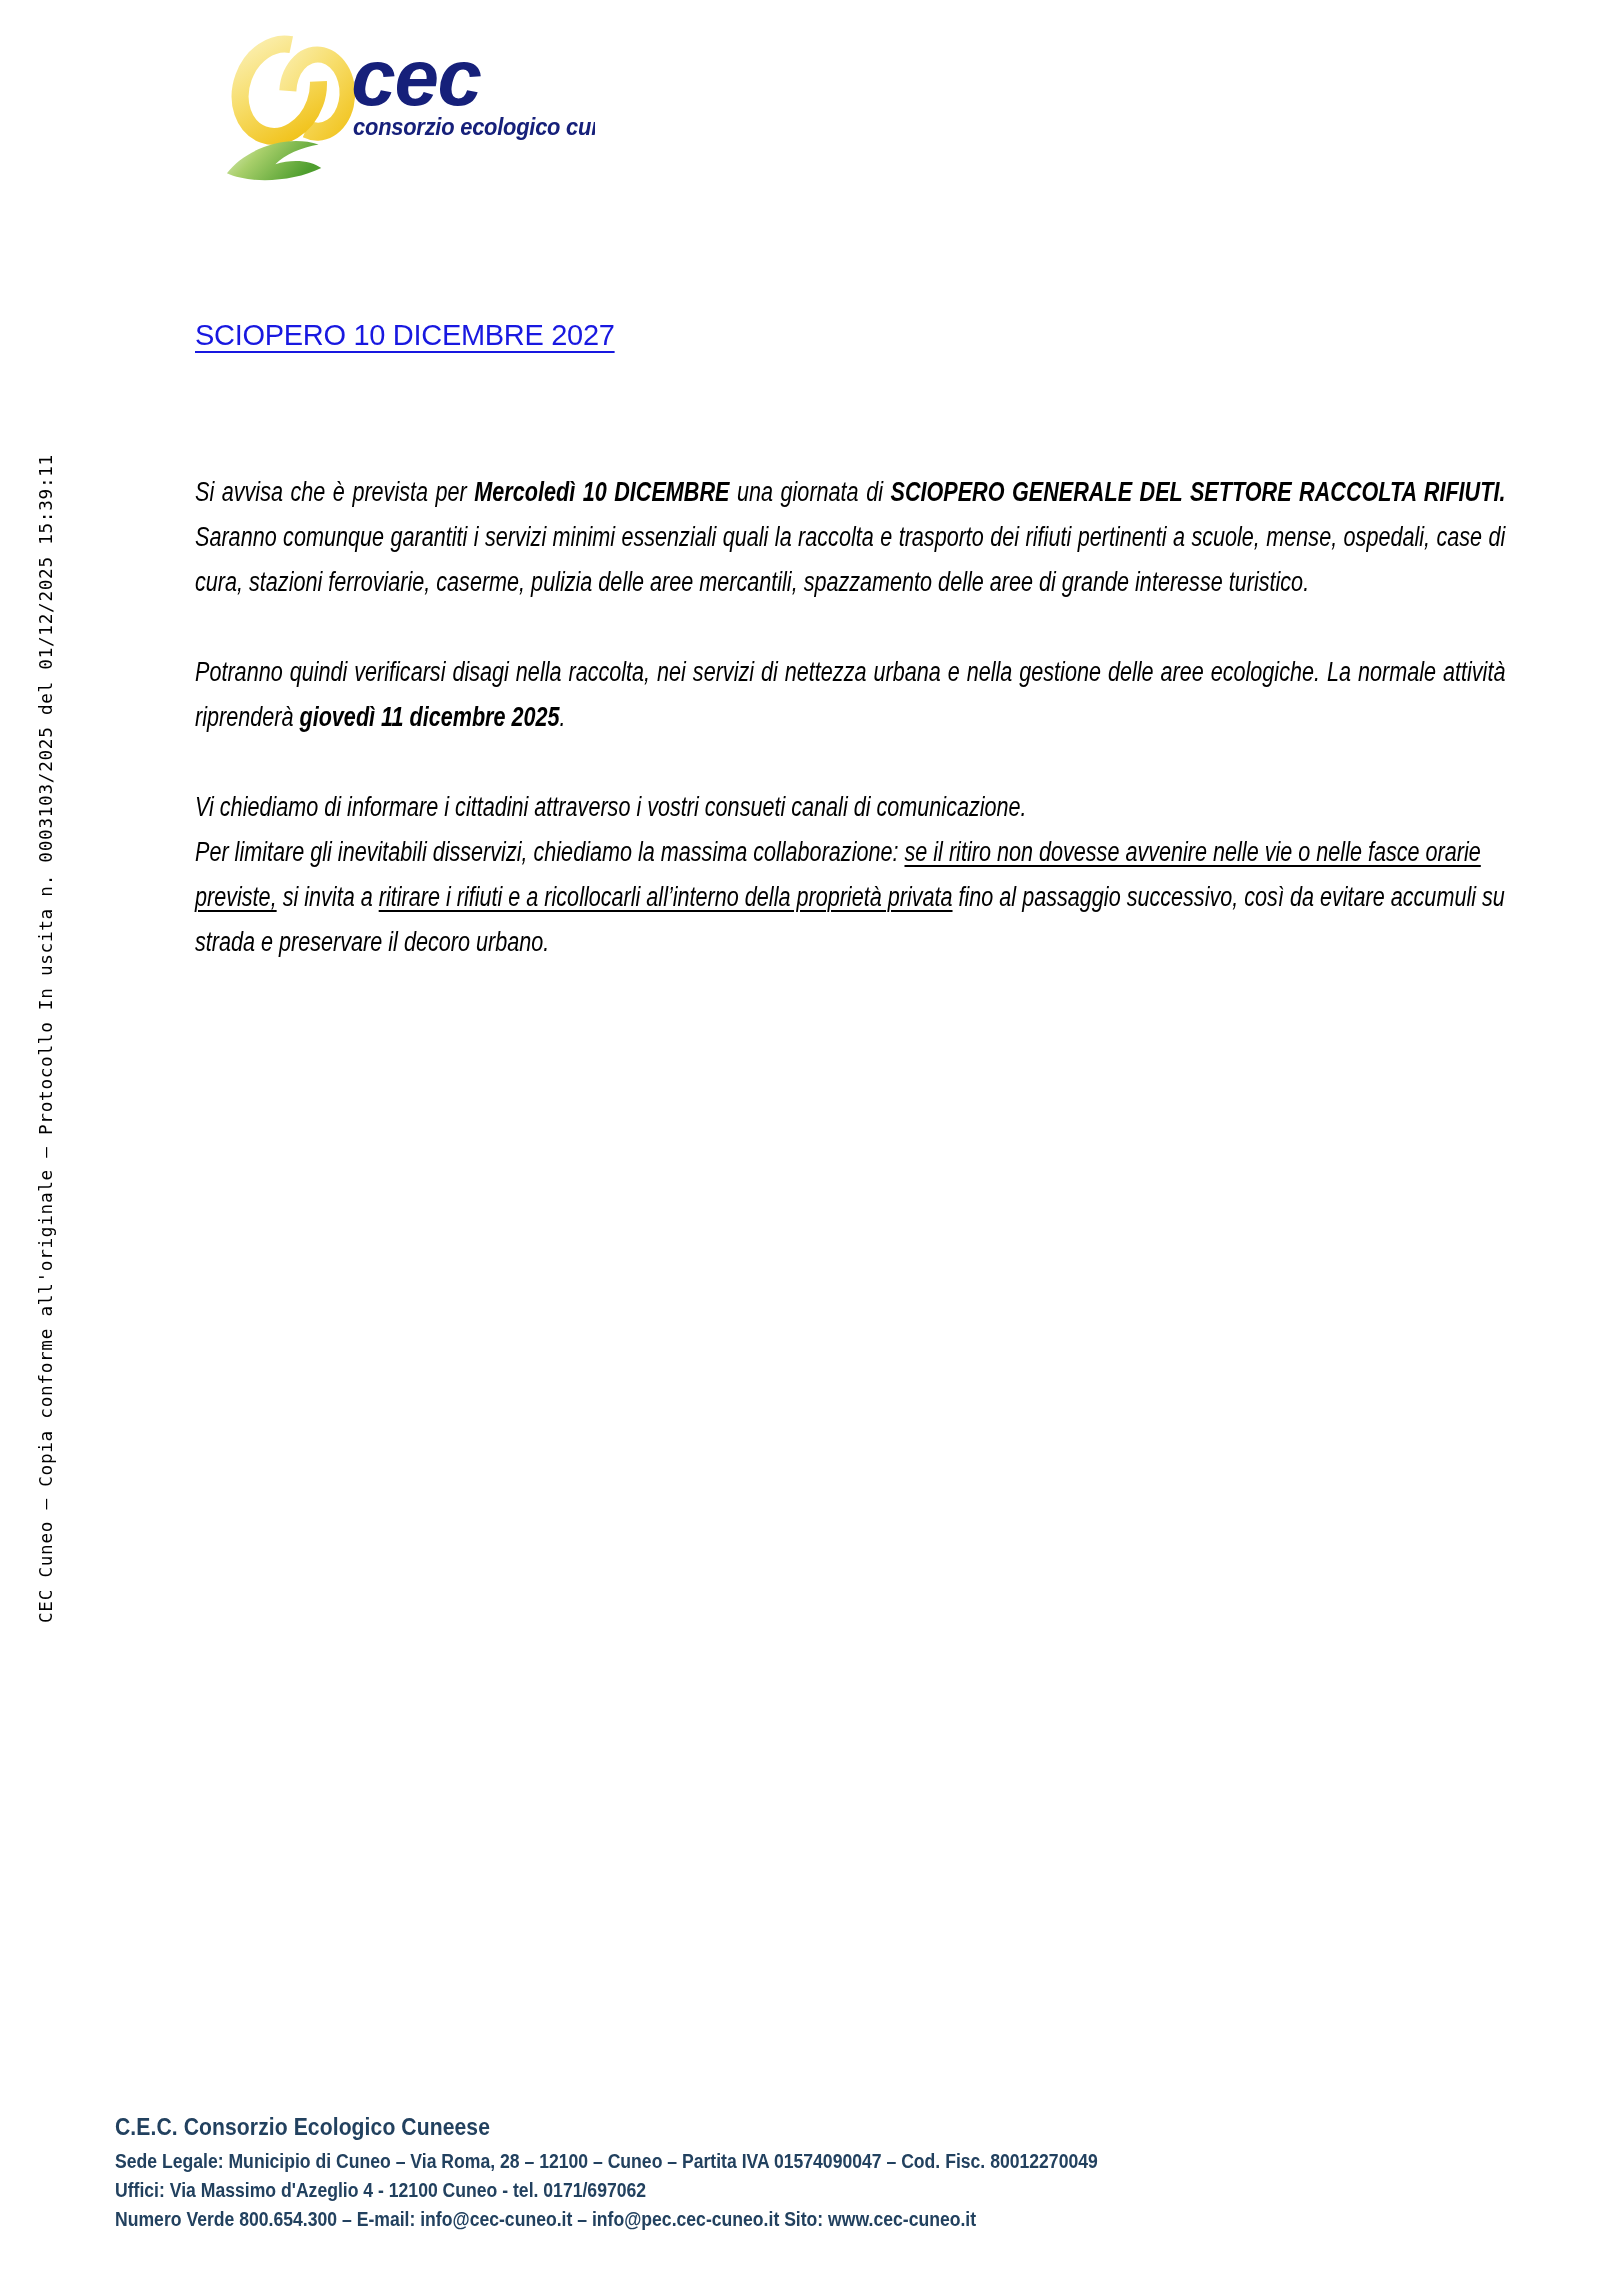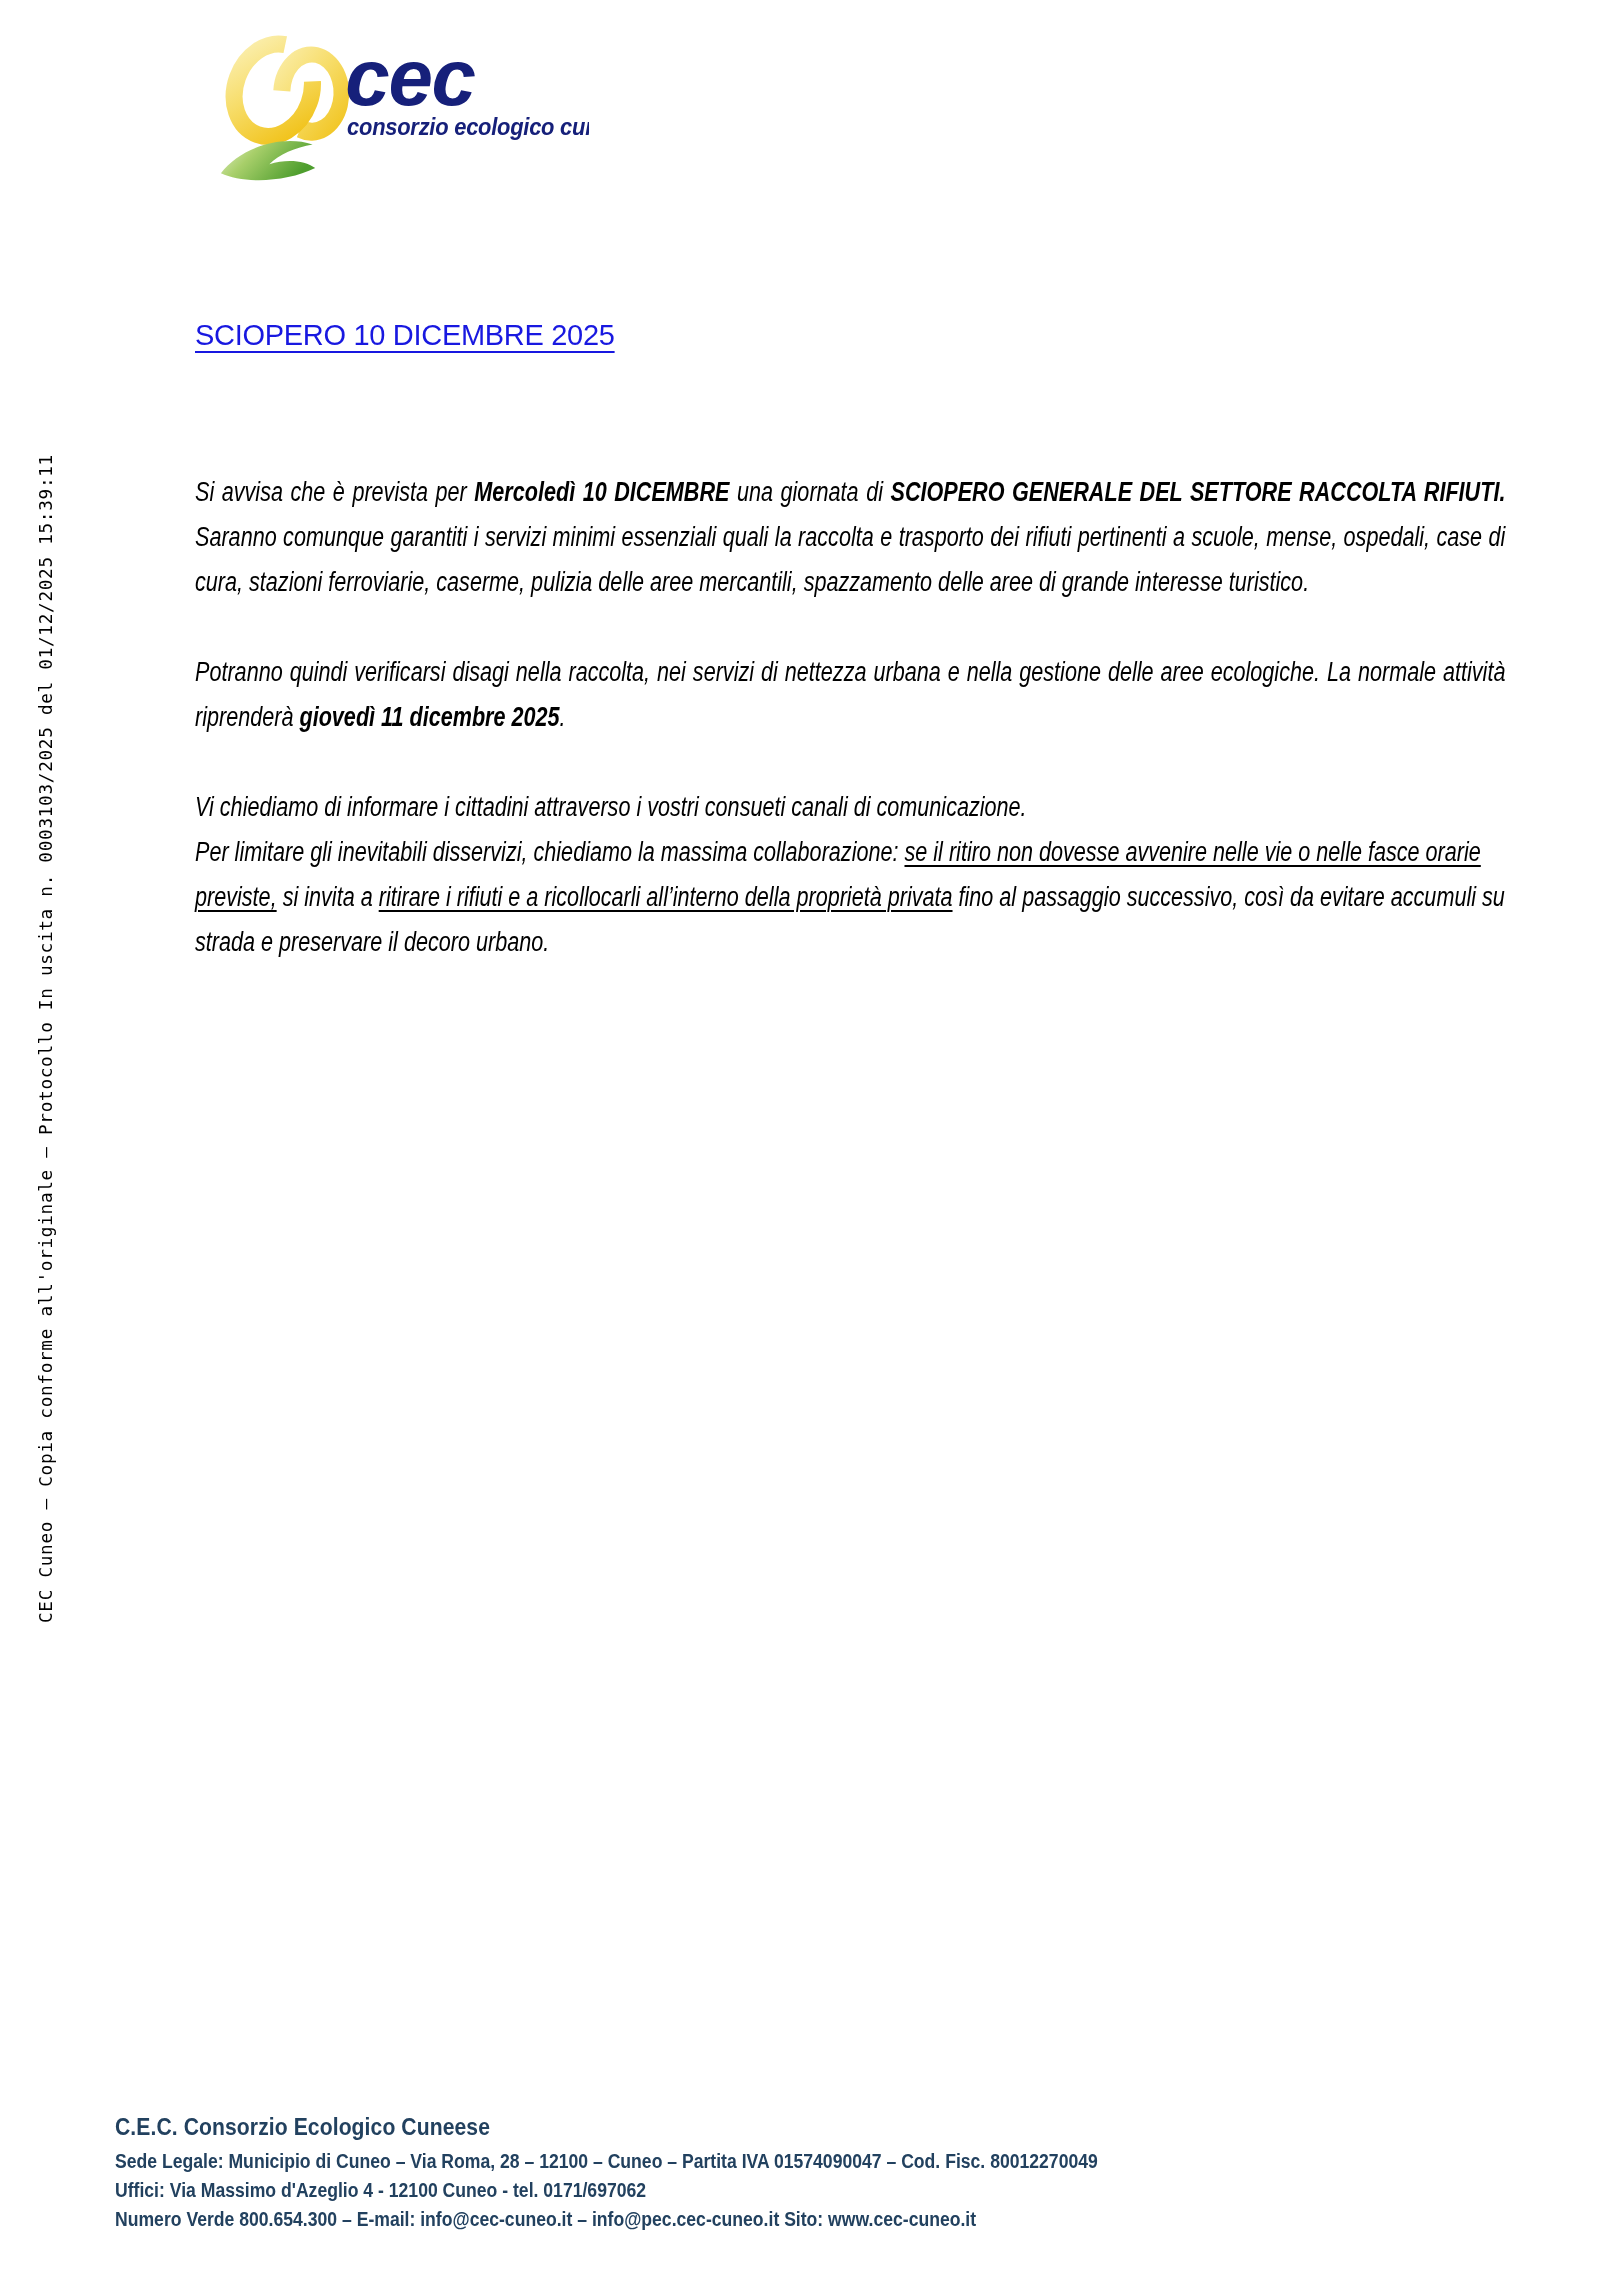--- a/index.html
+++ b/index.html
@@ -34,21 +34,21 @@
     font-family: "DejaVu Sans Mono", "Liberation Mono", monospace;
     font-size: 17.7px;
     letter-spacing: 0.7px;
     color: #000000;
     line-height: 1;
   }
 
   
   .logo-block {
     position: absolute;
-    left: 196px;
+    left: 202px;
     top: 26px;
     width: 393px;
     height: 167px;
   }
   .logo-svg { display: block; }
 
   
   .doc {
     position: absolute;
     left: 195px;
@@ -160,21 +160,21 @@
              c26 -8 54 -6 70 6
              c-44 22 -110 24 -144 8 z" fill="url(#leafGrad)"></path>
 
     <text x="228" y="120" font-family="'Liberation Sans', sans-serif" font-size="122" font-weight="bold" font-style="italic" fill="#16207a" letter-spacing="-2">cec</text>
     <text x="232" y="166" font-family="'Liberation Sans', sans-serif" font-size="36" font-weight="bold" font-style="italic" fill="#16207a" letter-spacing="-0.4" transform="scale(0.93 1) translate(16 0)">consorzio ecologico cuneese</text>
   </svg>
 </div>
 
 <div class="doc">
 
-  <div class="doc-title">SCIOPERO 10 DICEMBRE 2025</div>
+  <div class="doc-title">SCIOPERO 10 DICEMBRE 2027</div>
 
   <div class="body-text">
 
     <p class="para-justify"><span>Si avvisa che è prevista per </span><span class="b">Mercoledì 10 DICEMBRE</span><span> una giornata di </span><span class="b">SCIOPERO GENERALE DEL SETTORE RACCOLTA RIFIUTI.</span><span> Saranno comunque garantiti i servizi minimi essenziali quali la raccolta e trasporto dei rifiuti pertinenti a scuole, mense, ospedali, case di cura, stazioni ferroviarie, caserme, pulizia delle aree mercantili, spazzamento delle aree di grande interesse turistico.</span></p>
 
     <p class="gap-big para-justify"><span>Potranno quindi verificarsi disagi nella raccolta, nei servizi di nettezza urbana e nella gestione delle aree ecologiche. La normale attività riprenderà </span><span class="b">giovedì 11 dicembre 2025</span><span>.</span></p>
 
     <p class="gap-small para-left"><span>Vi chiediamo di informare i cittadini attraverso i vostri consueti canali di comunicazione.</span></p>
 
     <p class="para-justify"><span>Per limitare gli inevitabili disservizi, chiediamo la massima collaborazione: </span><span class="u">se il ritiro non dovesse avvenire nelle vie o nelle fasce orarie previste,</span><span> si invita a </span><span class="u">ritirare i rifiuti e a ricollocarli all’interno della proprietà privata</span><span> fino al passaggio successivo, così da evitare accumuli su strada e preservare il decoro urbano.</span></p>

